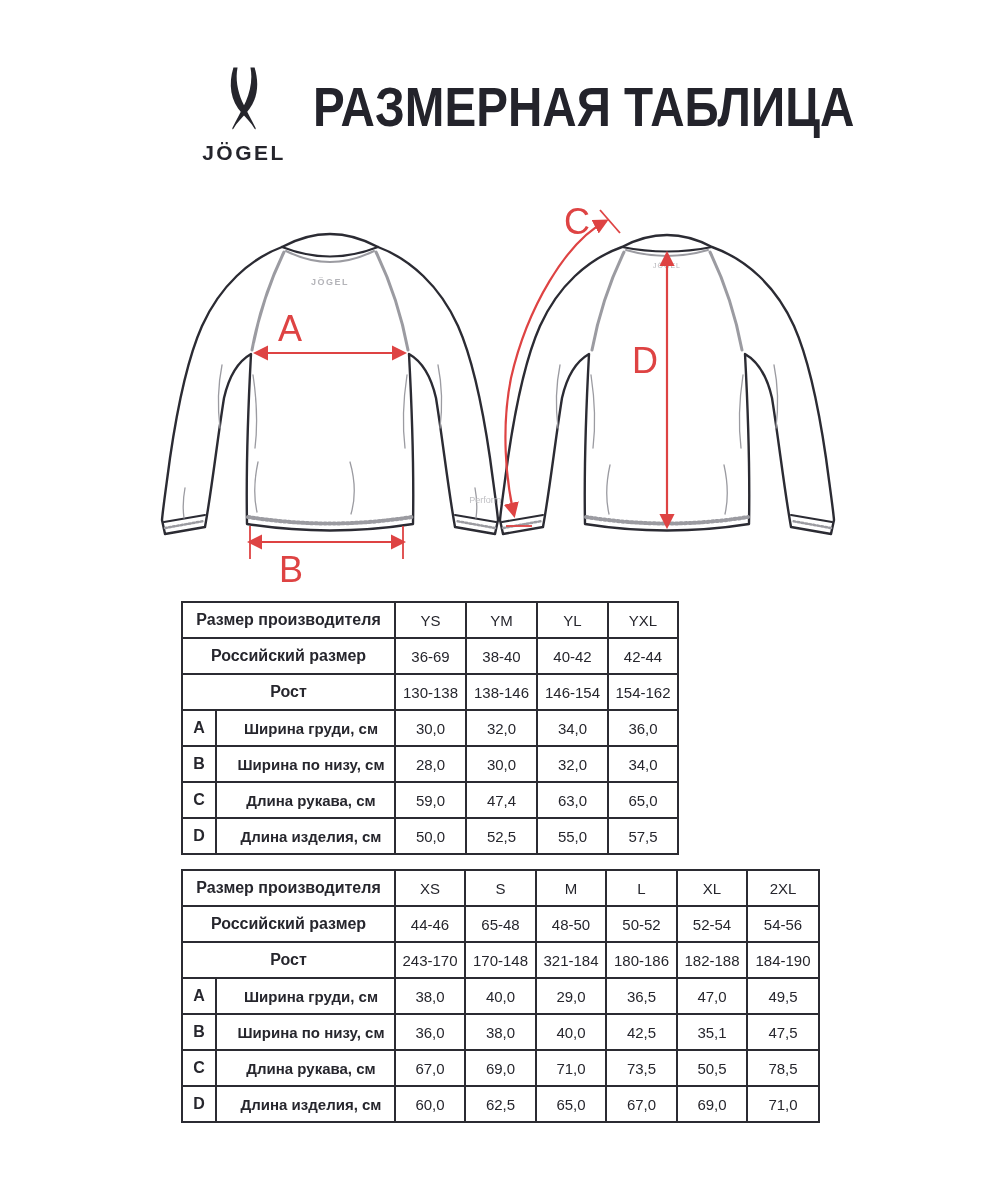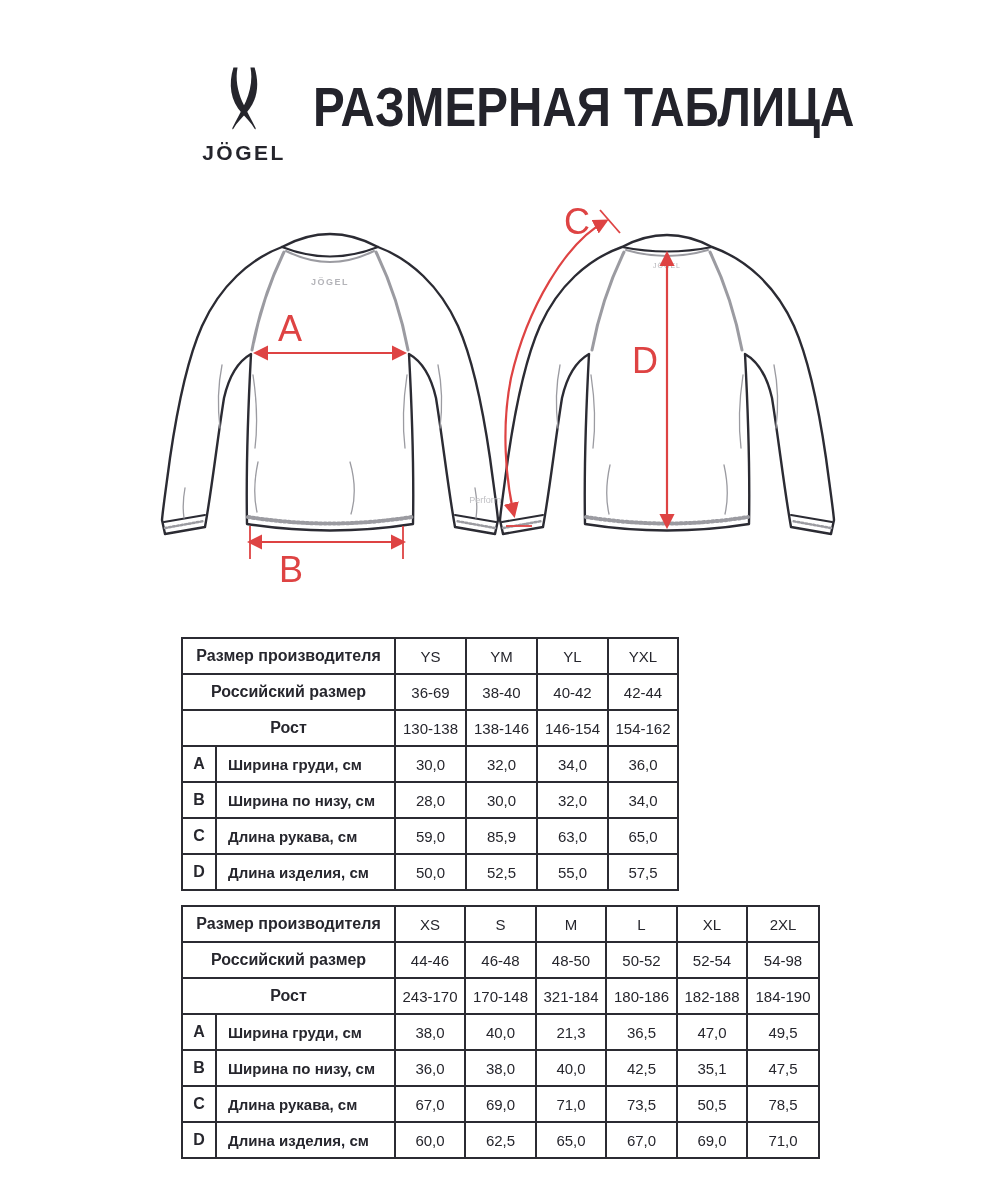--- a/index.html
+++ b/index.html
@@ -14,27 +14,27 @@
   
   .title{position:absolute;left:313px;top:74px;margin:0;font-weight:700;font-size:56px;
          letter-spacing:0px;color:#23232b;transform:scaleX(0.85);transform-origin:left top;
          white-space:nowrap;}
 
   
   .diagram{position:absolute;left:0;top:190px;width:998px;height:410px;}
 
   
   .size-table{position:absolute;border-collapse:collapse;table-layout:fixed;
-              font-family:"Liberation Sans",sans-serif;color:#26262d;margin-top:36px;}
+              font-family:"Liberation Sans",sans-serif;color:#26262d;}
   .t-youth{left:181px;top:601px;width:496px;}
   .t-adult{left:181px;top:869px;width:637px;}
   .size-table td{border:2px solid #2b2b32;height:34px;padding:0;text-align:center;
                  font-size:15px;font-weight:400;vertical-align:middle;}
   .size-table td.lbl{font-weight:700;font-size:16px;}
-  .size-table td.mlbl{text-align:left;padding-left:11px;font-weight:700;font-size:15px;}
+  .size-table td.mlbl{text-align:center;padding-left:11px;font-weight:700;font-size:15px;}
   .size-table td.ltr{font-weight:700;font-size:16px;}
 </style>
 </head>
 <body>
 
 <div class="page">
 
   <div class="brand">
     <svg class="brand-mark" viewBox="0 0 100 150" aria-hidden="true">
       <path fill="#25252c" d="M27,0 C16,36 20,72 46,100 C55,110 66,121 73,133 C75,136 76,134 75,131 C66,113 56,95 46,74 C36,50 31,25 36,0 Z"></path>
@@ -190,21 +190,21 @@
       <td class="mlbl">Ширина по низу, см</td>
       <td>28,0</td>
       <td>30,0</td>
       <td>32,0</td>
       <td>34,0</td>
     </tr>
     <tr>
       <td class="ltr">C</td>
       <td class="mlbl">Длина рукава, см</td>
       <td>59,0</td>
-      <td>85,9</td>
+      <td>47,4</td>
       <td>63,0</td>
       <td>65,0</td>
     </tr>
     <tr>
       <td class="ltr">D</td>
       <td class="mlbl">Длина изделия, см</td>
       <td>50,0</td>
       <td>52,5</td>
       <td>55,0</td>
       <td>57,5</td>
@@ -229,41 +229,41 @@
       <td>XS</td>
       <td>S</td>
       <td>M</td>
       <td>L</td>
       <td>XL</td>
       <td>2XL</td>
     </tr>
     <tr>
       <td class="lbl" colspan="2">Российский размер</td>
       <td>44-46</td>
-      <td>46-48</td>
+      <td>65-48</td>
       <td>48-50</td>
       <td>50-52</td>
       <td>52-54</td>
-      <td>54-98</td>
+      <td>54-56</td>
     </tr>
     <tr>
       <td class="lbl" colspan="2">Рост</td>
       <td>243-170</td>
       <td>170-148</td>
       <td>321-184</td>
       <td>180-186</td>
       <td>182-188</td>
       <td>184-190</td>
     </tr>
     <tr>
       <td class="ltr">A</td>
       <td class="mlbl">Ширина груди, см</td>
       <td>38,0</td>
       <td>40,0</td>
-      <td>21,3</td>
+      <td>29,0</td>
       <td>36,5</td>
       <td>47,0</td>
       <td>49,5</td>
     </tr>
     <tr>
       <td class="ltr">B</td>
       <td class="mlbl">Ширина по низу, см</td>
       <td>36,0</td>
       <td>38,0</td>
       <td>40,0</td>

